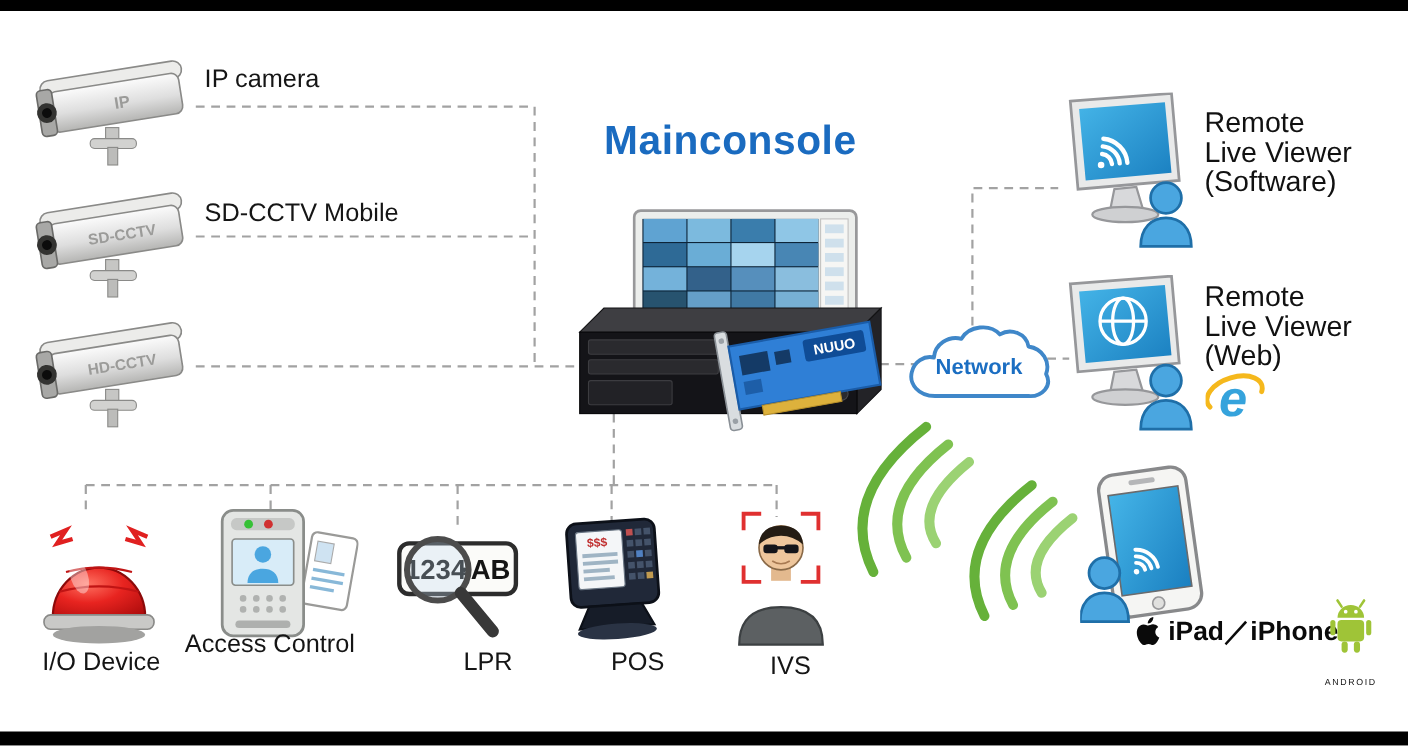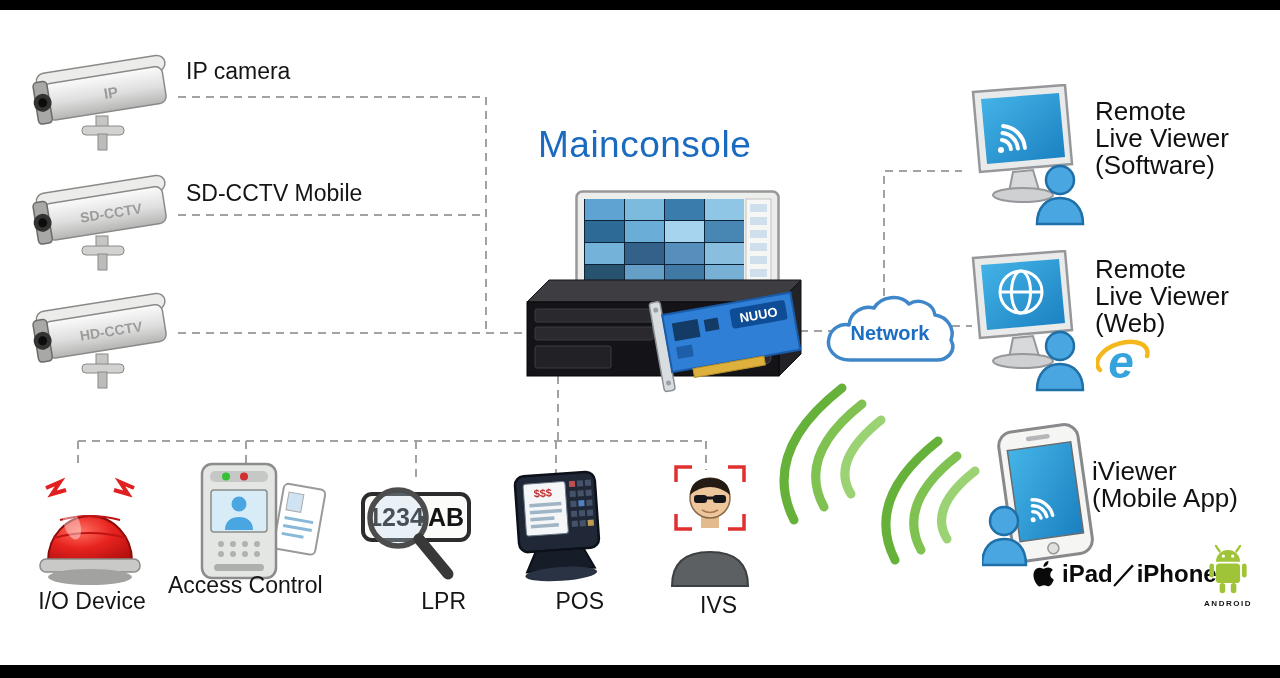--- a/index.html
+++ b/index.html
@@ -6,27 +6,27 @@
   body{background:#ffffff}
   .canvas{position:relative;width:1280px;height:678px;background:#ffffff;overflow:hidden;
           font-family:"Liberation Sans",sans-serif;color:#151515}
   .bar{position:absolute;left:0;width:1280px;background:#000}
   .bar.top{top:0;height:10px}
   .bar.bottom{bottom:0;height:13px}
   .abs{position:absolute}
   svg{display:block}
   svg text{font-family:"Liberation Sans",sans-serif}
   .lbl{position:absolute;font-size:23px;color:#151515;white-space:nowrap}
-  .title{position:absolute;left:538px;top:124px;width:252px;
-         font-size:37px;font-weight:normal;color:#1a6bc0;letter-spacing:0.5px}
+  .title{position:absolute;left:538px;top:107px;width:252px;text-align:center;
+         font-size:37px;font-weight:bold;color:#1a6bc0;letter-spacing:0.5px}
   .vlabel{position:absolute;font-size:26px;line-height:27px;color:#111;white-space:nowrap}
   .apple-row{position:absolute;left:1030px;top:558px;display:flex;align-items:center;gap:7px;
              font-size:24px;font-weight:bold;color:#0a0a0a}
   .android{position:absolute;left:1196px;top:544px;width:64px;text-align:center}
-  .android-label{font-size:8px;letter-spacing:1.5px;font-weight:bold;color:#111;margin-top:1px}
+  .android-label{font-size:8px;letter-spacing:1.5px;font-weight:normal;color:#111;margin-top:18px}
 </style>
 </head>
 <body>
 
 <div class="canvas">
 
   <svg class="abs" style="left:0;top:0" width="1280" height="678" viewBox="0 0 1280 678">
     <defs>
       <linearGradient id="camBodyGrad" x1="0" y1="0" x2="0" y2="1">
         <stop offset="0" stop-color="#fbfbfb"></stop>
@@ -237,24 +237,20 @@
         <path d="M49.2 82.1 A14 14 0 0 1 61.9 94.8"></path>
         <path d="M49.7 76.1 A20 20 0 0 1 67.9 94.3"></path>
       </g>
       <circle cx="64" cy="127" r="5.5" fill="#e0e0de" stroke="#98989a" stroke-width="1.5"></circle>
     </g>
     <g>
       <circle cx="22" cy="99" r="14" fill="#4aa6e0" stroke="#1f6fa8" stroke-width="2.5"></circle>
       <path d="M0 143 c0-17 9-26 22-26 s22 9 22 26 z" fill="#4aa6e0" stroke="#1f6fa8" stroke-width="2.5"></path>
     </g>
   </svg>
-  <div class="vlabel" style="left:1092px;top:458px">
-    <div>iViewer</div>
-    <div>(Mobile App)</div>
-  </div>
 
   <div class="apple-row">
     <svg width="25" height="30" viewBox="0 0 26 31">
       <path d="M21.1 16.4c0-3.3 2.7-4.9 2.8-5-1.5-2.2-3.9-2.5-4.7-2.6-2-.2-3.9 1.2-4.9 1.2-1 0-2.6-1.2-4.3-1.1C7.9 8.9 5.8 10.1 4.7 12 2.4 16 4.1 21.9 6.3 25.1c1.1 1.6 2.4 3.4 4.1 3.3 1.6-.1 2.3-1.1 4.3-1.1 2 0 2.6 1.1 4.3 1 1.8 0 2.9-1.6 4-3.2 1.3-1.9 1.8-3.7 1.8-3.8-.1 0-3.6-1.4-3.7-4.9z" fill="#0a0a0a"></path>
       <path d="M17.9 6.1c.9-1.1 1.5-2.6 1.3-4.1-1.3.1-2.9.9-3.8 2-.8 1-1.6 2.5-1.4 4 1.5.1 3-.8 3.9-1.9z" fill="#0a0a0a"></path>
     </svg>
     <span>iPad／iPhone</span>
   </div>
   <div class="android">
     <svg width="56" height="54" viewBox="0 0 60 58" style="margin:0 auto">

